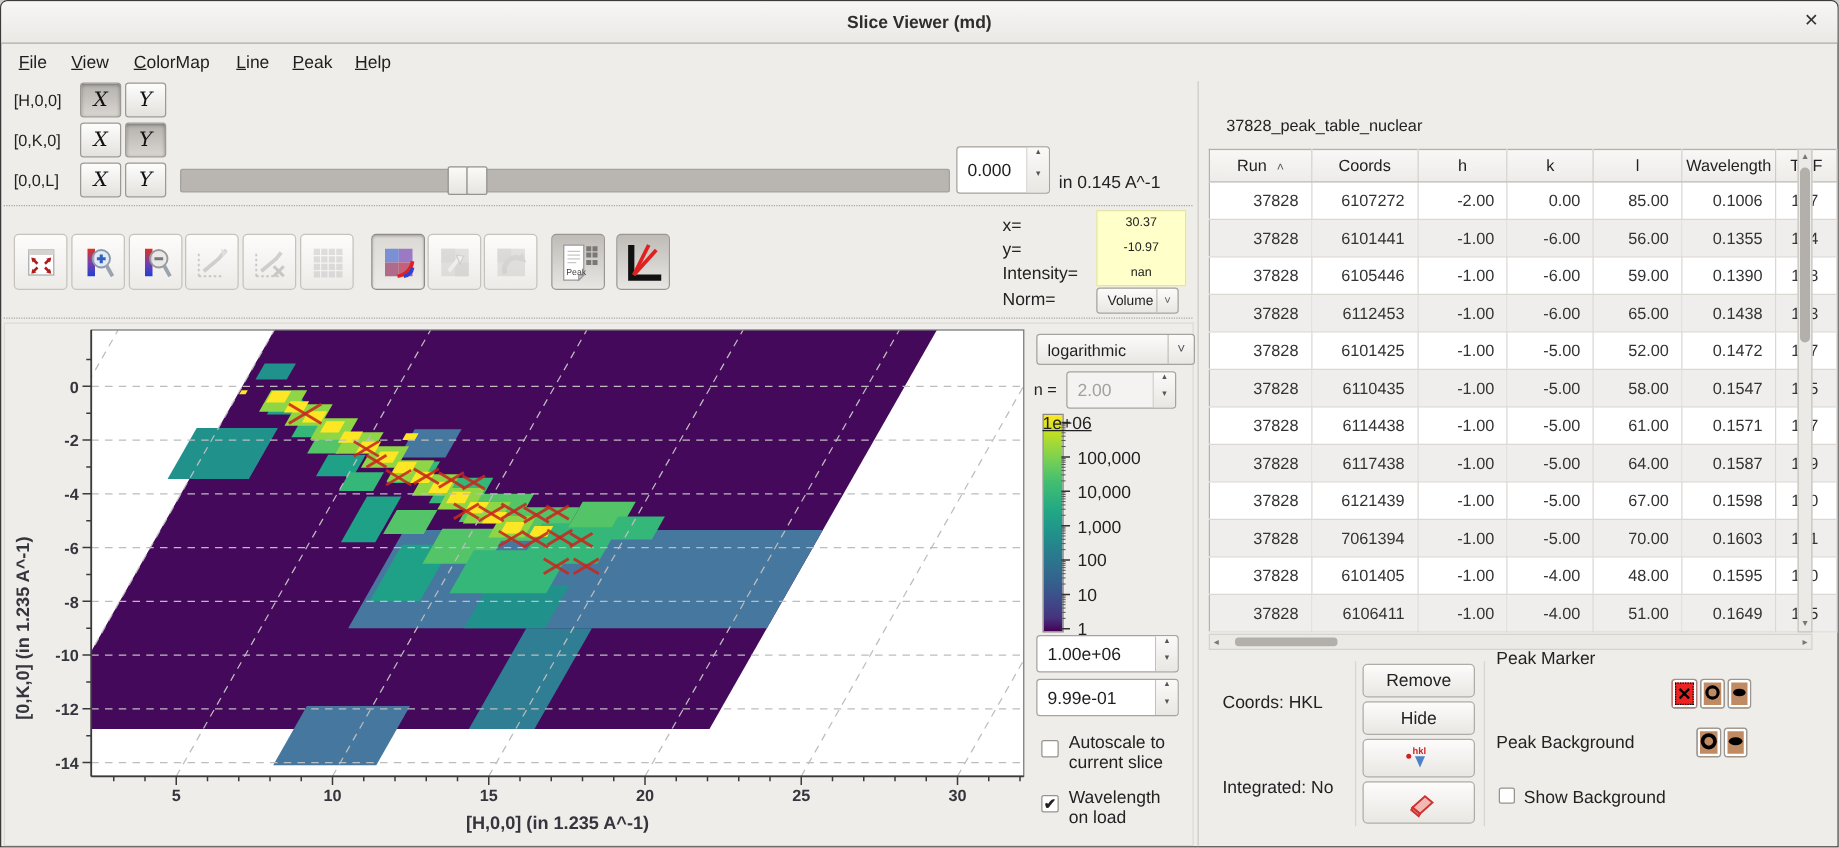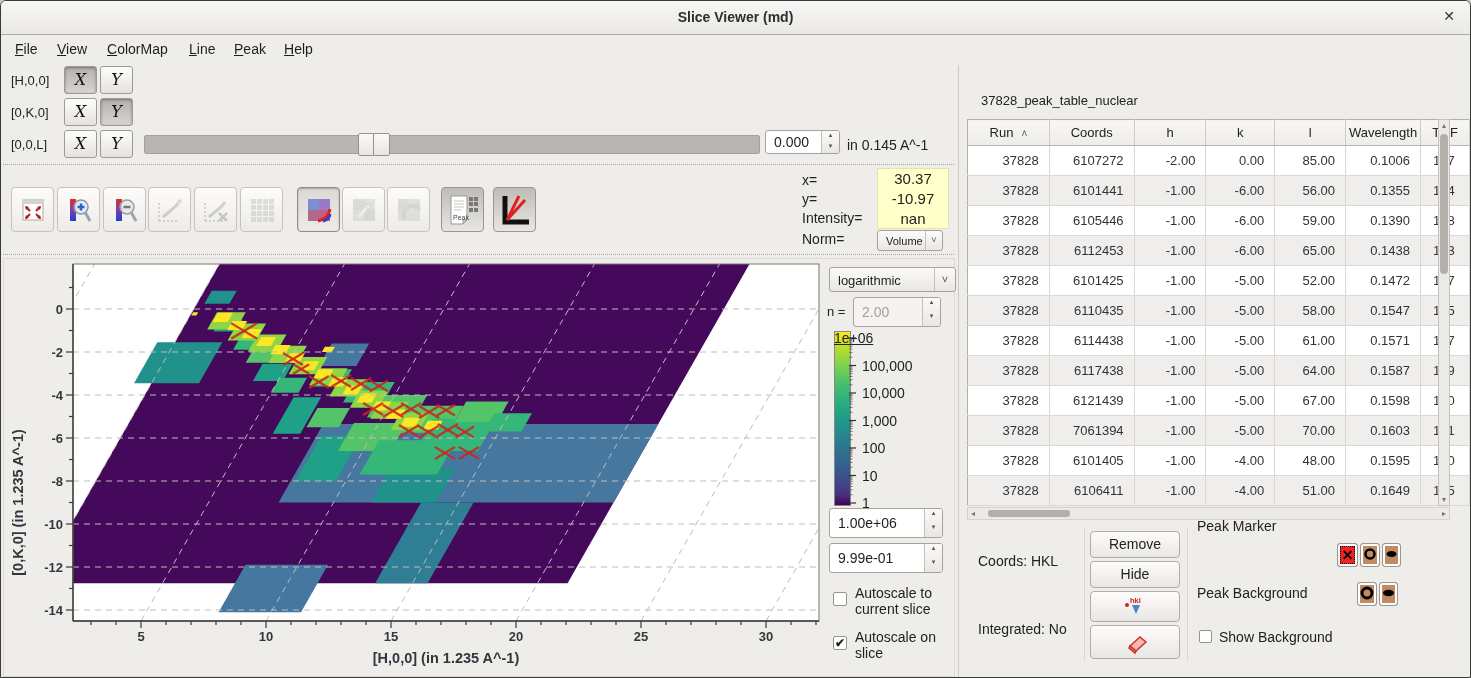--- a/index.html
+++ b/index.html
@@ -41,21 +41,21 @@
   
   .toolbtn{position:absolute;top:186px;width:43px;height:45px;border:1px solid #c6c3be;border-radius:4px;
            background:linear-gradient(#fdfcfb,#edebe8);box-sizing:border-box;}
   .toolbtn svg{position:absolute;left:50%;top:50%;transform:translate(-50%,-50%);}
   .toolbtn.disabled svg{opacity:.4;filter:grayscale(1);}
   .toolbtn.pressed{border-color:#8f8c87;background:linear-gradient(#dcd9d5,#ecebe8);box-shadow:inset 0 1px 2px rgba(0,0,0,.25);}
   .toolbtn.checked{border-color:#9a9792;background:linear-gradient(#bfbcb7,#e8e6e3);}
   
   .ro-label{position:absolute;left:801px;font-size:14px;color:#222;}
   .yellowbox{position:absolute;left:876px;top:167px;width:72px;height:61px;background:#ffffca;border:1px solid #e3e3ac;box-sizing:border-box;}
-  .yellowbox div{text-align:center;font-size:15px;color:#222;height:20px;line-height:20px;}
+  .yellowbox div{text-align:center;font-size:10px;color:#222;height:20px;line-height:20px;}
   
   .cbar{position:absolute;left:833px;top:330px;width:15px;height:173px;
         background:linear-gradient(#fde725 0%,#c2df23 8%,#7ad151 20%,#42be71 31%,#22a884 44%,#21918c 55%,#2a788e 66%,#34618d 77%,#414487 88%,#46327e 94%,#440154 100%);
         border:1px solid #888;}
   .cbar-tick{position:absolute;font-size:14px;color:#222;}
   .checkbox{position:absolute;width:14px;height:14px;background:#fff;border:1px solid #96938e;border-radius:2px;box-sizing:border-box;
             font-size:12px;line-height:12px;text-align:center;color:#222;font-weight:bold;}
   .cb-label{position:absolute;font-size:14px;color:#222;line-height:16px;}
   
   .tbl-title{position:absolute;left:980px;top:92px;font-size:13px;color:#222;}
@@ -115,21 +115,21 @@
       <div class="btn-xy" style="left: 63px; top: 97px;">X</div>
       <div class="btn-xy active" style="left: 99px; top: 97px;">Y</div>
       <div class="dimlabel" style="top: 136px;">[0,0,L]</div>
       <div class="btn-xy" style="left: 63px; top: 129px;">X</div>
       <div class="btn-xy" style="left: 99px; top: 129px;">Y</div>
     </div>
 
   <div class="slider-groove"></div>
   <div class="slider-handle" style="left:357px"></div>
   <div class="slider-handle" style="left:372px"></div>
-  <div class="spin" style="left:764px;top:129px;width:75px;height:24px">
+  <div class="spin" style="left:764px;top:116px;width:75px;height:38px">
     <div class="val">0.000</div>
     <div class="arrows">
         <div>▴</div>
         <div>▾</div>
       </div>
   </div>
   <div style="position:absolute;left:846px;top:136px;font-size:14px;color:#222">in 0.145 A^-1</div>
 
   <div class="sep-dotted" style="top:163px"></div>
   <div class="sep-dotted" style="top:253px"></div>
@@ -577,21 +577,21 @@
   <div class="spin" style="left:828px;top:542px;width:114px;height:30px">
     <div class="val">9.99e-01</div>
     <div class="arrows">
         <div>▴</div>
         <div>▾</div>
       </div>
   </div>
   <div class="checkbox" style="left:832px;top:591px" id="cb-slice"></div>
   <div class="cb-label" style="left:854px;top:584px;width:100px">Autoscale to current slice</div>
   <div class="checkbox" style="left:832px;top:635px" id="cb-load">✔</div>
-  <div class="cb-label" style="left:854px;top:628px;width:90px">Autoscale on slice</div>
+  <div class="cb-label" style="left:854px;top:628px;width:90px">Wavelength on load</div>
 
   <div class="tbl-title">37828_peak_table_nuclear</div>
   <table class="peaks">
     <thead id="tbl-head">
         <tr>
           <th style="width: 77px;">Run<span class="sortind">˄</span></th>
           <th style="width: 80px;">Coords</th>
           <th style="width: 67px;">h</th>
           <th style="width: 64px;">k</th>
           <th style="width: 66px;">l</th>

